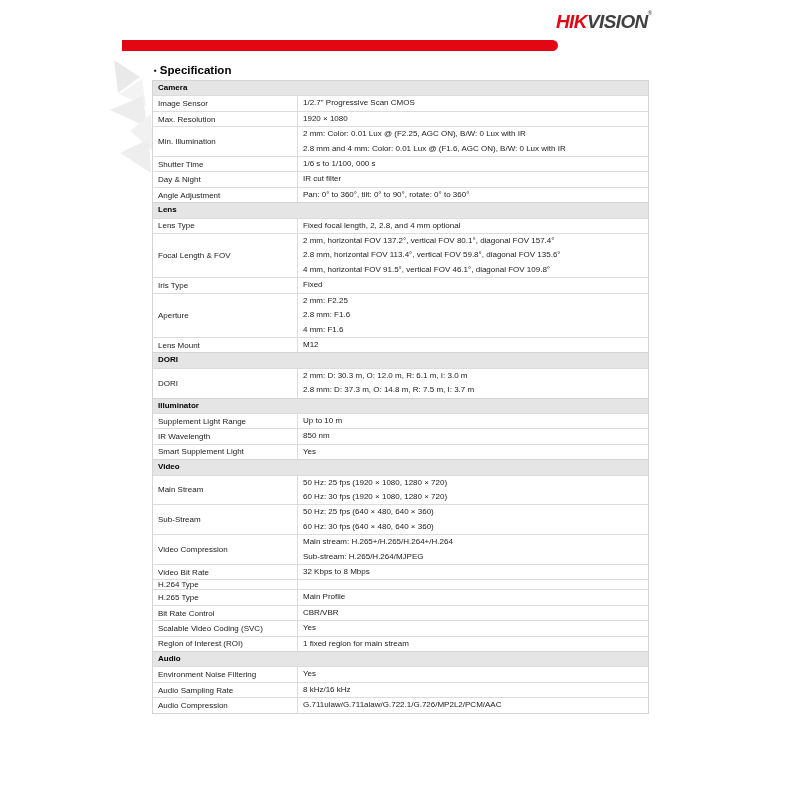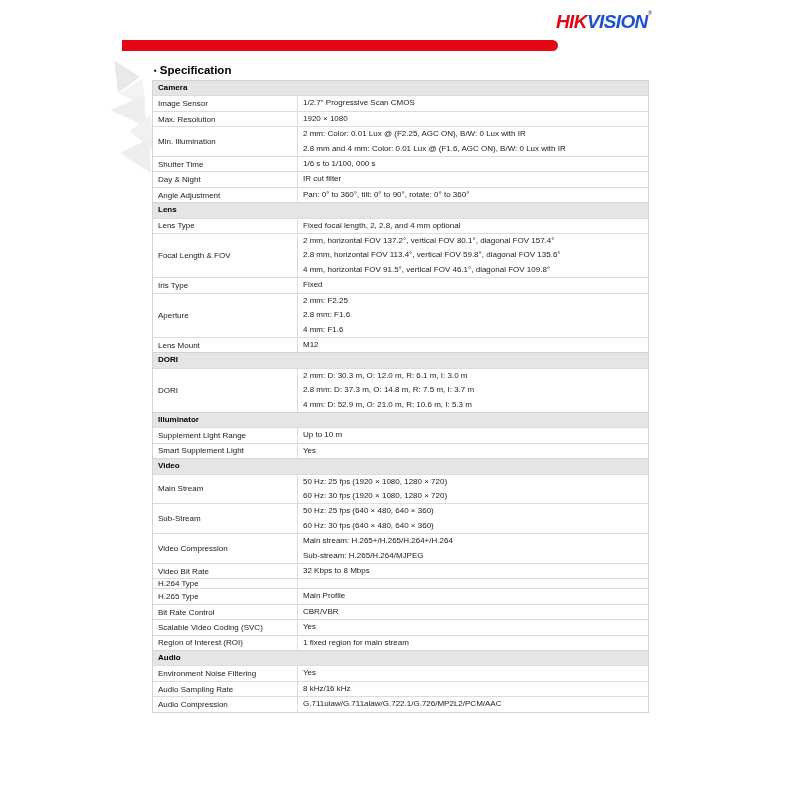--- a/index.html
+++ b/index.html
@@ -8,21 +8,21 @@
     position:relative; width:800px; height:800px; background:#ffffff;
     font-family:"Liberation Sans", sans-serif; overflow:hidden;
   }
   
   .logo {
     position:absolute; top:11px; left:556px;
     font-style:italic; font-weight:bold; font-size:19px; letter-spacing:-0.6px;
     white-space:nowrap; z-index:2;
   }
   .logo .hik { color:#e30613;margin-top:37px; }
-  .logo .vision { color:#1d4ed8; }
+  .logo .vision { color:#404040; }
   .logo .reg { color:#63666a; font-size:6px; font-style:normal; vertical-align:top; position:relative; top:-1px; }
   .red-bar {
     position:absolute; top:40px; left:122px; width:436px; height:11px;
     background:#e30613; border-radius:0 6px 6px 0; z-index:2;
   }
   
   .watermark { position:absolute; top:52px; left:100px; z-index:0; }
   
   .heading {
     position:absolute; top:64px; left:154px; z-index:2;
@@ -172,30 +172,37 @@
         </div>
       </div>
       <div class="section-header">DORI</div>
       <div class="row">
         <div class="cell-label">
           <span>DORI</span>
         </div>
         <div class="cell-value">
           <div class="value-line">2 mm: D: 30.3 m, O: 12.0 m, R: 6.1 m, I: 3.0 m</div>
           <div class="value-line">2.8 mm: D: 37.3 m, O: 14.8 m, R: 7.5 m, I: 3.7 m</div>
-          <div class="value-line">4 mm: D: 52.9 m, O: 21.0 m, R: 10.6 m, I: 5.3 m</div>
         </div>
       </div>
       <div class="section-header">Illuminator</div>
       <div class="row">
         <div class="cell-label">
           <span>Supplement Light Range</span>
         </div>
         <div class="cell-value">
           <div class="value-line">Up to 10 m</div>
+        </div>
+      </div>
+      <div class="row">
+        <div class="cell-label">
+          <span>IR Wavelength</span>
+        </div>
+        <div class="cell-value">
+          <div class="value-line">850 nm</div>
         </div>
       </div>
       <div class="row">
         <div class="cell-label">
           <span>Smart Supplement Light</span>
         </div>
         <div class="cell-value">
           <div class="value-line">Yes</div>
         </div>
       </div>

